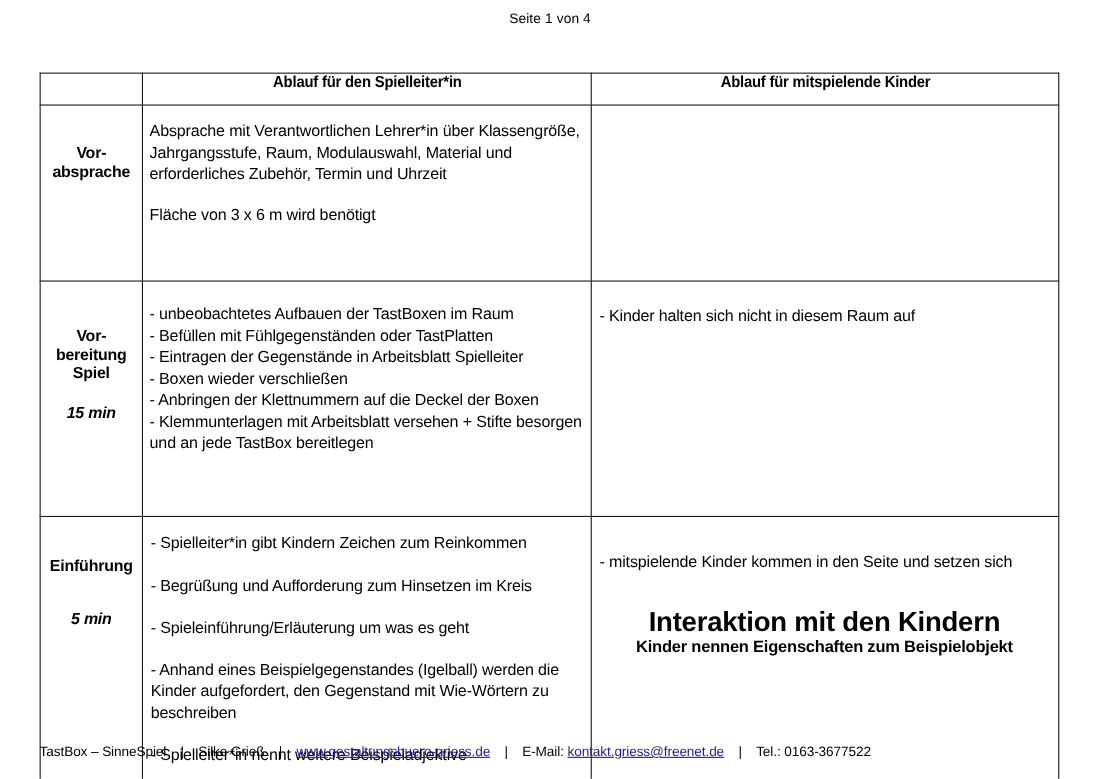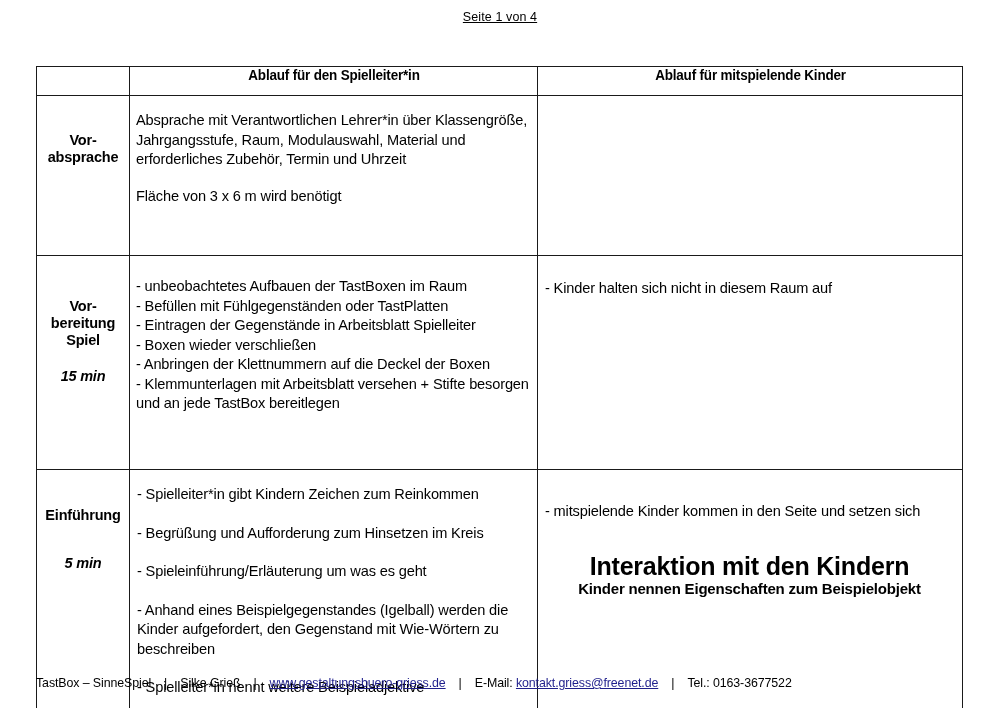--- a/index.html
+++ b/index.html
@@ -15,21 +15,20 @@
     color: #000000;
     overflow: hidden;
     position: relative;
   }
 
   .page {
     position: relative;
     width: 1000px;
     height: 708px;
     box-sizing: border-box;
-    text-decoration: underline;
   }
 
   
   .page-number {
     text-align: center;
     font-size: 12.5px;
     line-height: 14px;
     padding-top: 10px;
     letter-spacing: 0.1px;
   }

